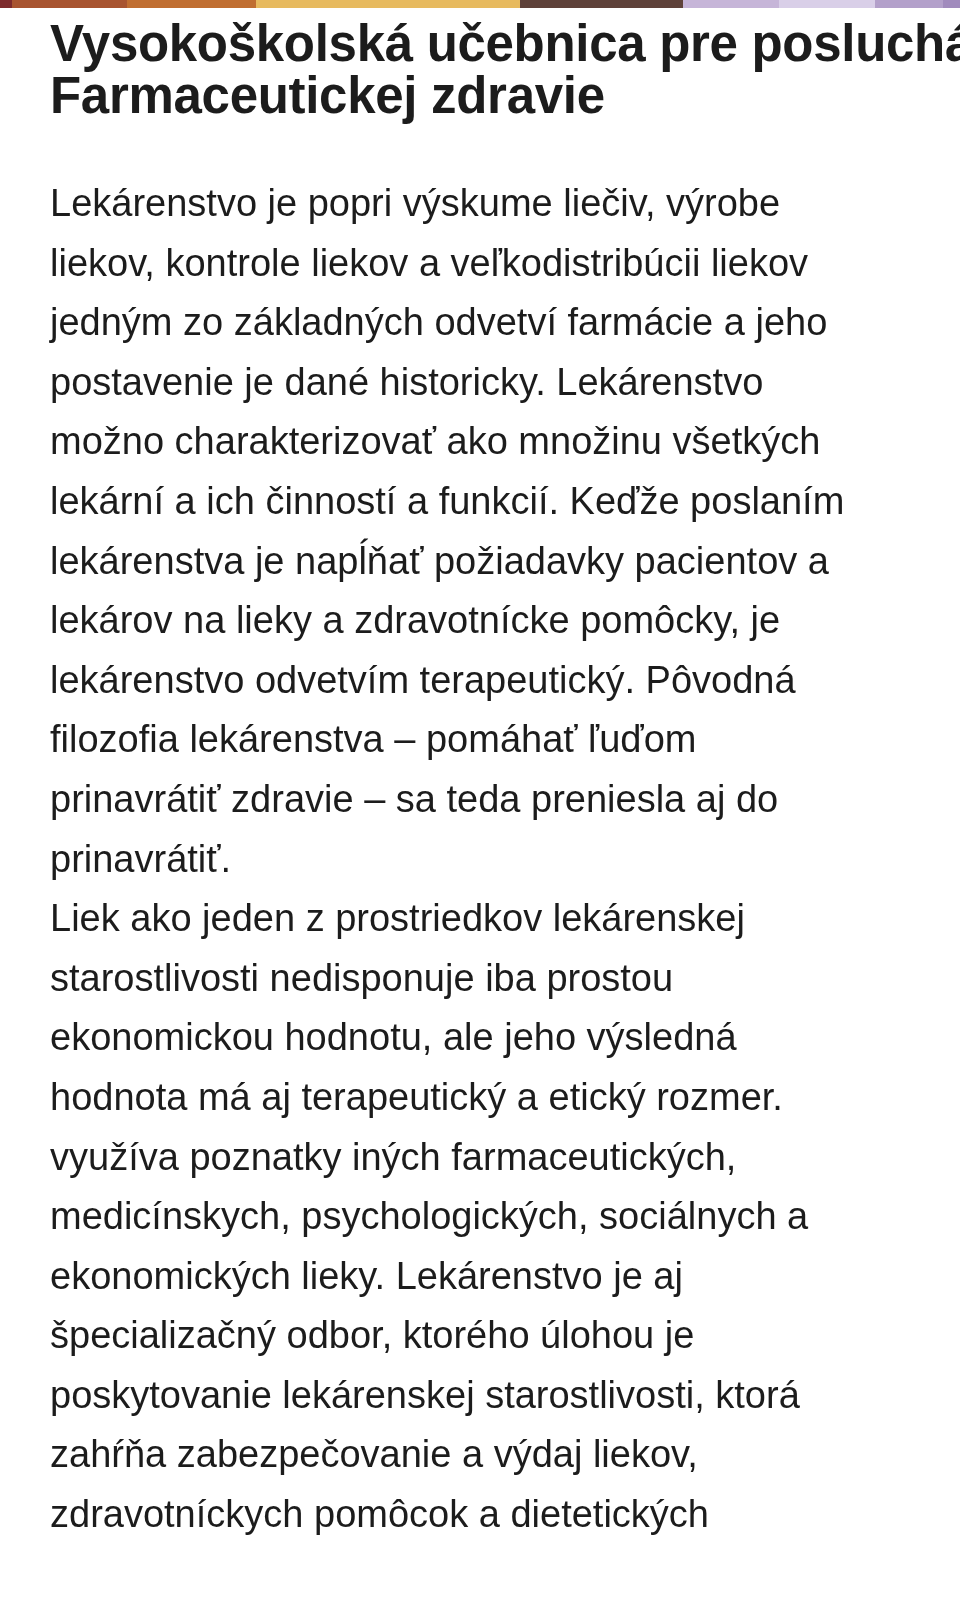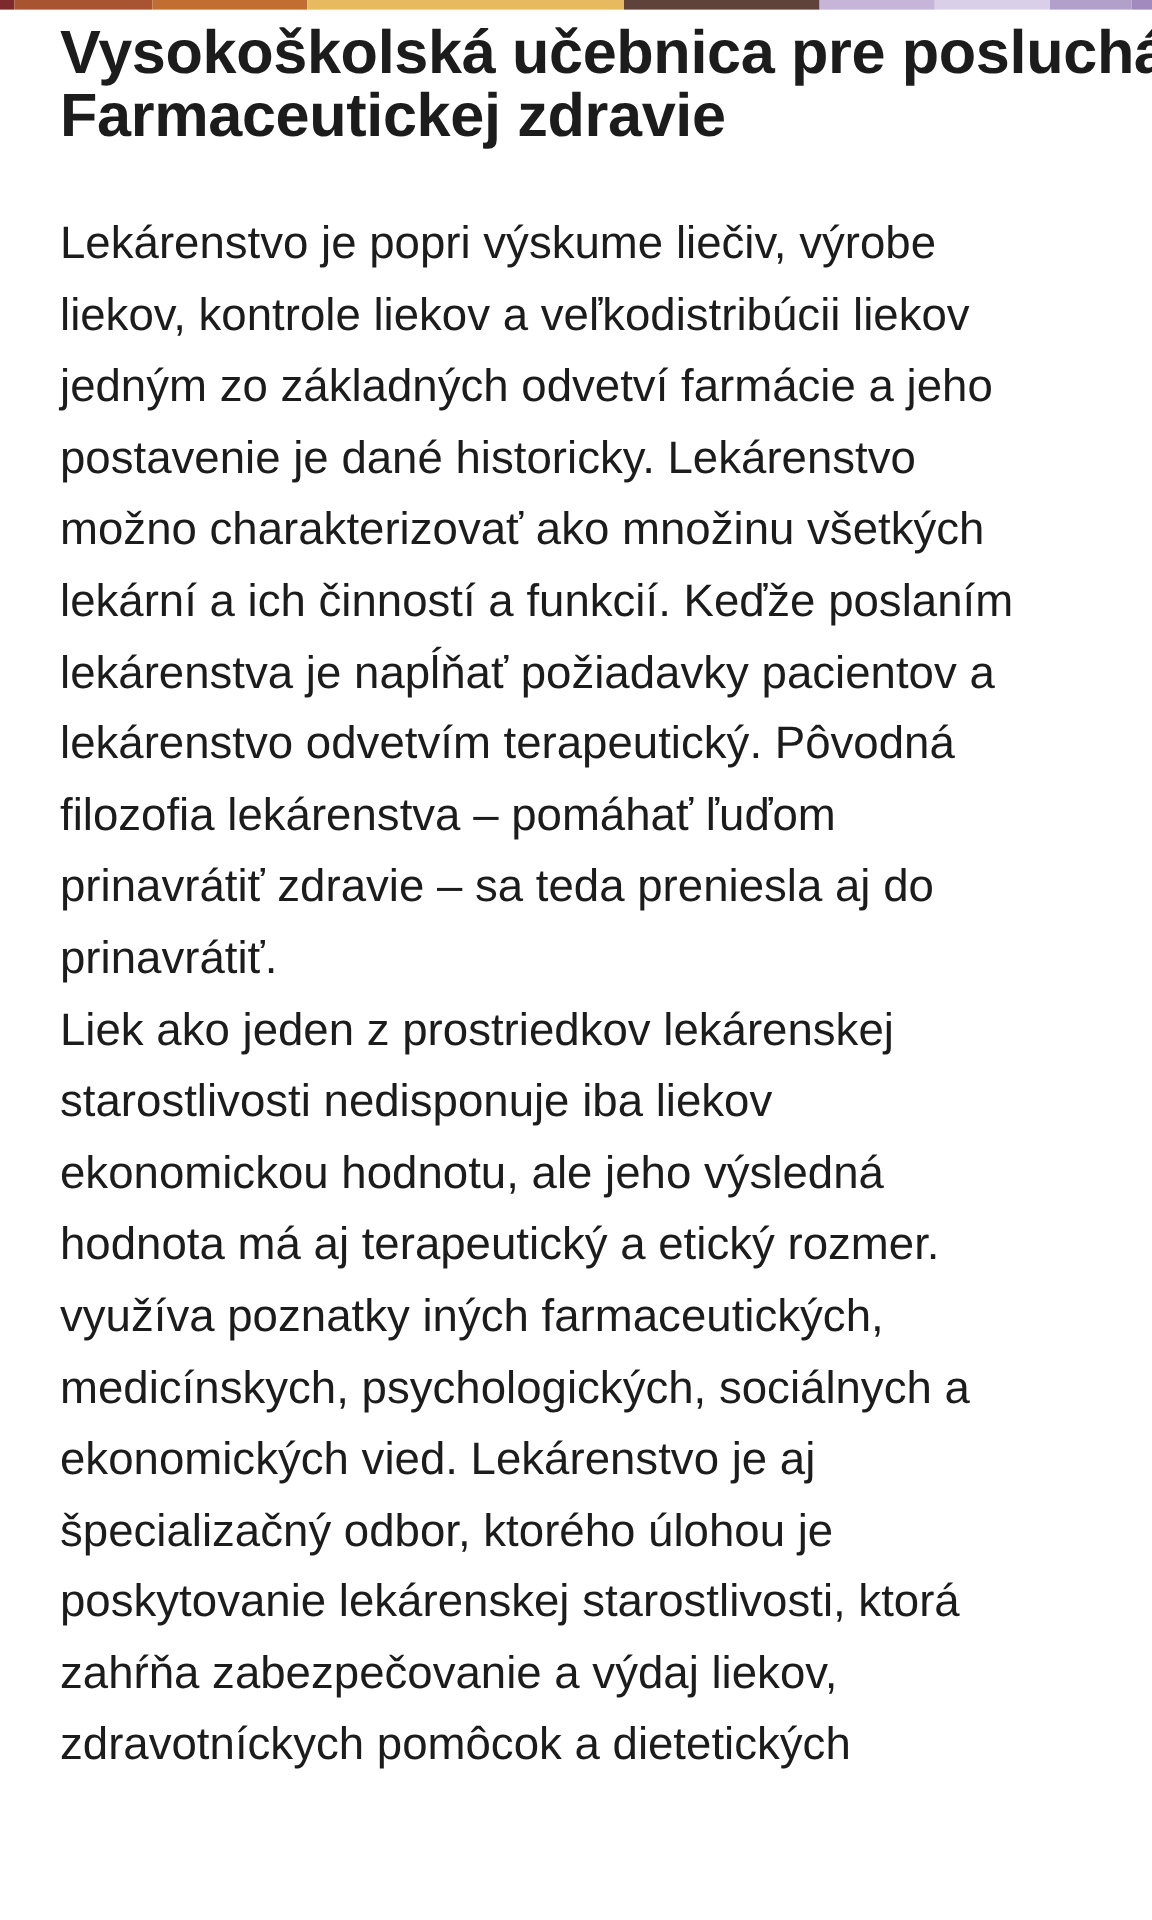--- a/index.html
+++ b/index.html
@@ -61,32 +61,33 @@
 
   <div class="bodytext">
       <div class="para">
         <div class="line">Lekárenstvo je popri výskume liečiv, výrobe</div>
         <div class="line">liekov, kontrole liekov a veľkodistribúcii liekov</div>
         <div class="line">jedným zo základných odvetví farmácie a jeho</div>
         <div class="line">postavenie je dané historicky. Lekárenstvo</div>
         <div class="line">možno charakterizovať ako množinu všetkých</div>
         <div class="line">lekární a ich činností a funkcií. Keďže poslaním</div>
         <div class="line">lekárenstva je napĺňať požiadavky pacientov a</div>
+        <div class="line">lekárov na lieky a zdravotnícke pomôcky, je</div>
         <div class="line">lekárenstvo odvetvím terapeutický. Pôvodná</div>
         <div class="line">filozofia lekárenstva – pomáhať ľuďom</div>
         <div class="line">prinavrátiť zdravie – sa teda preniesla aj do</div>
         <div class="line">prinavrátiť.</div>
       </div>
       <div class="para">
         <div class="line">Liek ako jeden z prostriedkov lekárenskej</div>
-        <div class="line">starostlivosti nedisponuje iba liekov</div>
+        <div class="line">starostlivosti nedisponuje iba prostou</div>
         <div class="line">ekonomickou hodnotu, ale jeho výsledná</div>
         <div class="line">hodnota má aj terapeutický a etický rozmer.</div>
         <div class="line">využíva poznatky iných farmaceutických,</div>
         <div class="line">medicínskych, psychologických, sociálnych a</div>
-        <div class="line">ekonomických vied. Lekárenstvo je aj</div>
+        <div class="line">ekonomických lieky. Lekárenstvo je aj</div>
         <div class="line">špecializačný odbor, ktorého úlohou je</div>
         <div class="line">poskytovanie lekárenskej starostlivosti, ktorá</div>
         <div class="line">zahŕňa zabezpečovanie a výdaj liekov,</div>
         <div class="line">zdravotníckych pomôcok a dietetických</div>
       </div>
     </div>
 </main>
 
 </body></html>

